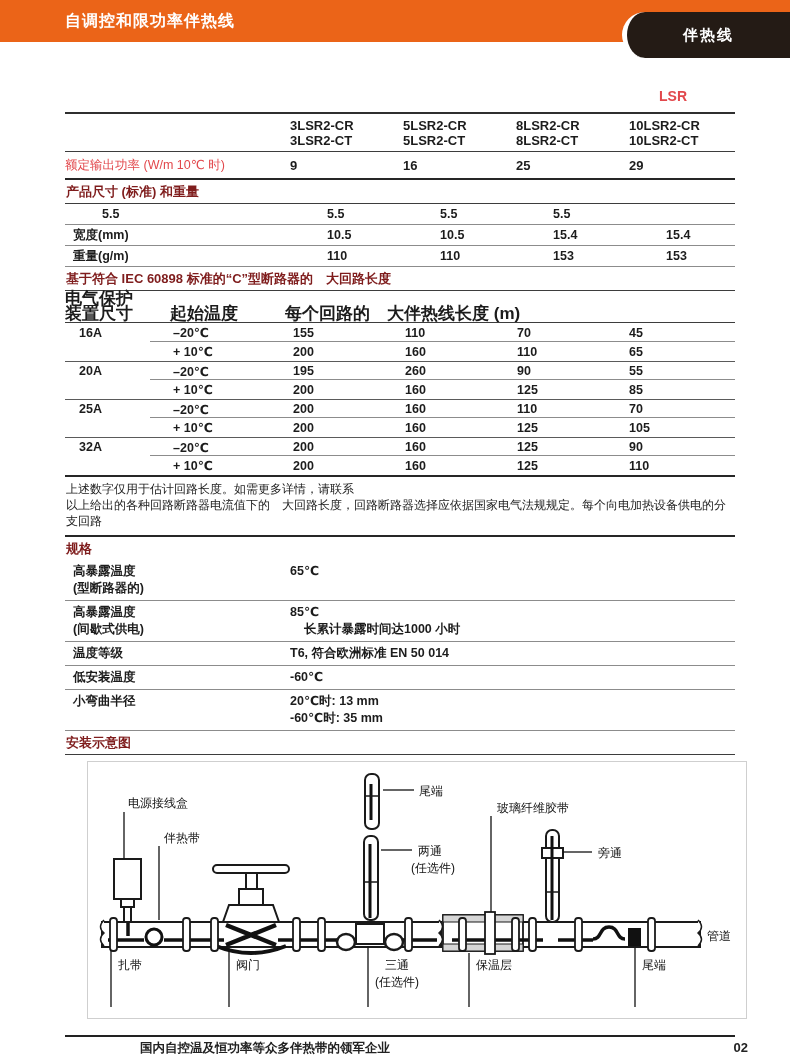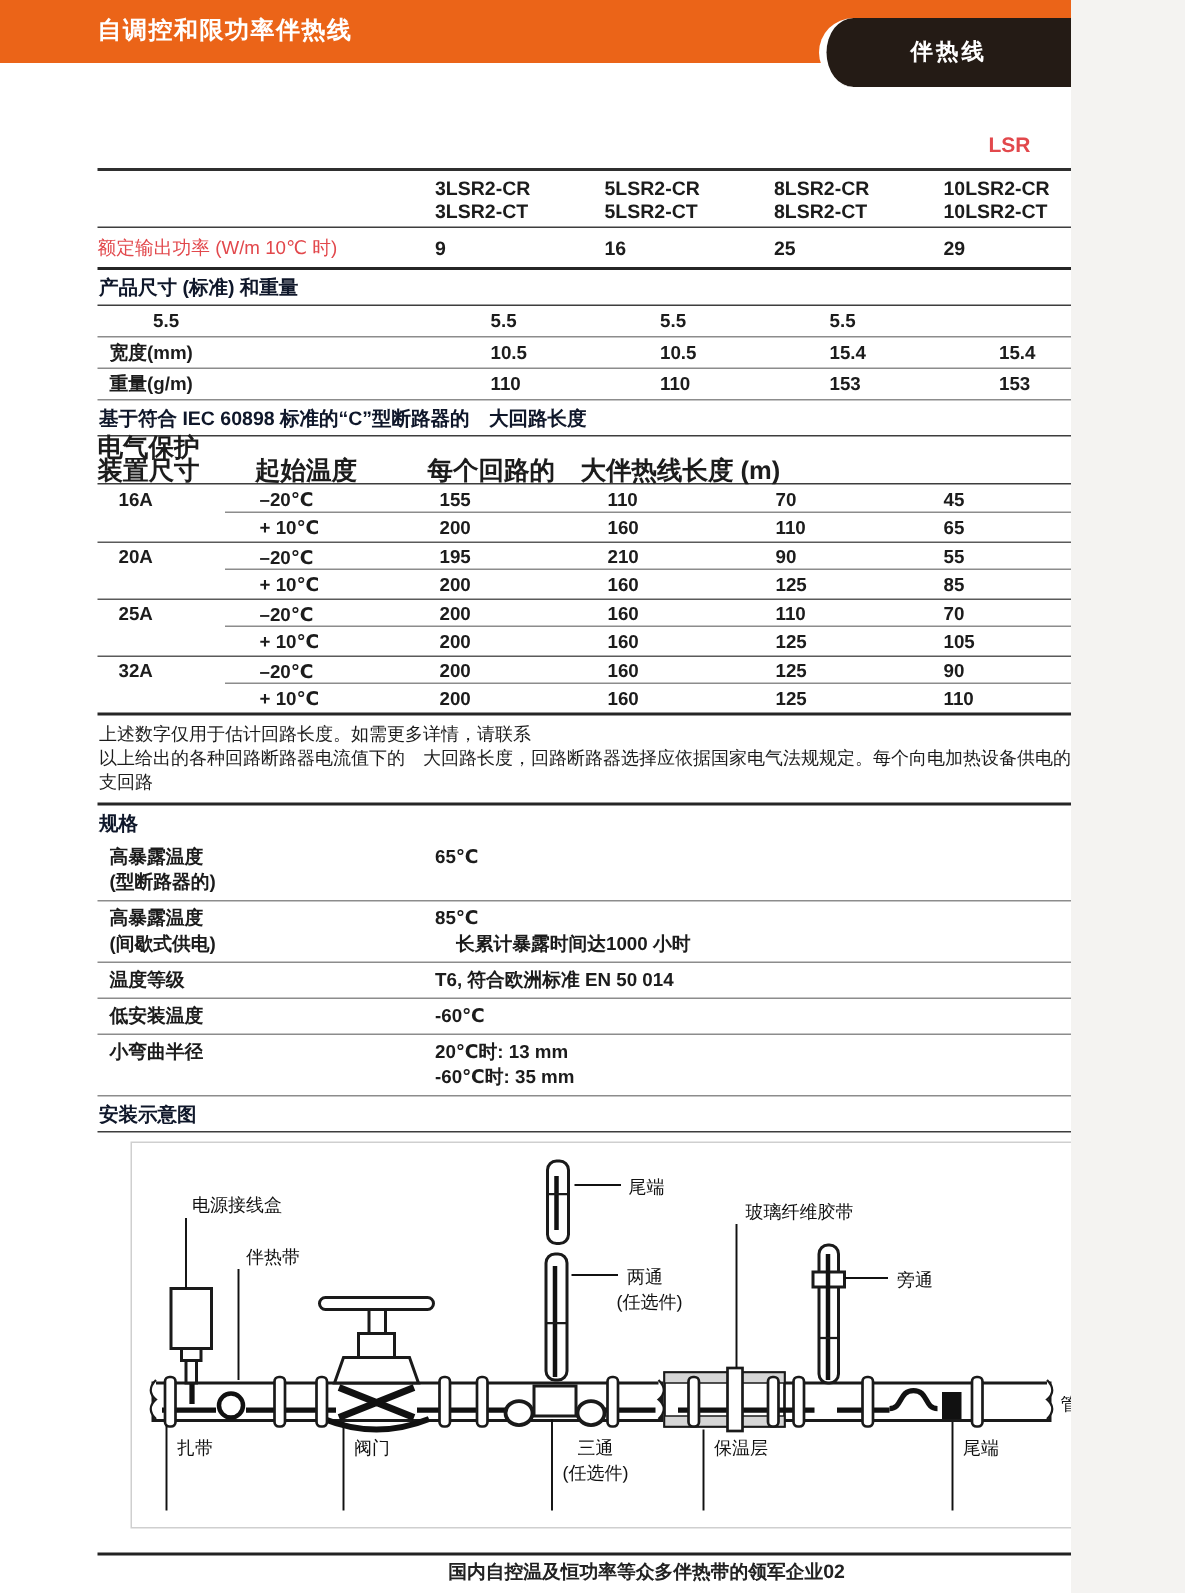--- a/index.html
+++ b/index.html
@@ -1,33 +1,33 @@
 <!DOCTYPE html>
 <html><head>
 <meta charset="utf-8">
 <style>
   * { margin:0; padding:0; box-sizing:border-box; }
   html,body { background:#f4f3f1; }
   .page {
-    position:relative; width:714px; height:1062px; background:#fff;
+    position:relative; width:790px; height:1062px; background:#fff;
     font-family:"Liberation Sans","DejaVu Sans",sans-serif; color:#1c1c1c; overflow:hidden;
   }
   
   .hdr { position:relative; height:46px; }
   .hdr-bar { position:absolute; left:0; top:0; width:100%; height:42px; background:#EB6418; }
   .hdr-title { position:absolute; left:65px; top:0; line-height:42px; color:#fff; font-size:16px; font-weight:bold; letter-spacing:1px; }
   .hdr-tab { position:absolute; right:0; top:12px; height:46px; width:168px; background:#241B15;
              border-radius:24px 0 0 24px; border-left:5px solid #fff; text-align:center; }
   .hdr-tab span { color:#fff; font-size:15px; font-weight:bold; line-height:46px; letter-spacing:2px; }
   
   .content { position:relative; margin:0 55px 0 65px; width:670px; }
   .lsr { margin-top:42px; text-align:right; padding-right:48px; color:#E2484C; font-weight:bold; font-size:14px; height:24px; }
   .rule-med   { border-top:2px solid #2f2f2f; }
   .rule-thin  { border-top:1.5px solid #3d3d3d; }
-  .sec-head { color:#0f172a; font-weight:bold; font-size:13px; padding:3px 0 2px 1px; }
+  .sec-head { color:#7f1d1d; font-weight:bold; font-size:13px; padding:3px 0 2px 1px; }
   
   .g5 { display:grid; grid-template-columns:225px 113px 113px 113px 106px; }
   .pt-head { padding:4px 0 3px 0; border-bottom:1.5px solid #3d3d3d; }
   .pt-head .cell div { font-size:13px; font-weight:bold; line-height:15px; }
   .row-power { align-items:center; height:28px; border-bottom:2.5px solid #262626; }
   .row-power .lab { color:#E2484C; font-weight:normal; font-size:12.5px; }
   .row-power .val { font-size:13px; font-weight:bold; }
   .dim-row { height:21px; align-items:center; border-bottom:1.5px solid #8c8c8c; }
   .dim-row:last-child { border-bottom:2.5px solid #262626; }
   .dim-row .lab { font-size:12.5px; font-weight:bold; padding-left:8px; }
@@ -50,21 +50,21 @@
   .sp-row { display:grid; grid-template-columns:225px 445px; border-bottom:1.5px solid #8c8c8c; padding:3px 0; }
   .sp-row:first-of-type { border-top:1.5px solid #3d3d3d; }
   .sp-row:last-of-type { border-bottom:2.5px solid #262626; }
   .sp-row .lab div, .sp-row .val div { font-size:12.5px; font-weight:bold; line-height:17px; }
   .sp-row .lab { padding-left:8px; }
   .ind { padding-left:14px; }
   
   .diag-head-rule { border-top:1.5px solid #3d3d3d; }
   .diag-box { margin:6px 0 0 22px; width:660px; height:258px; border:1px solid #cfcfcf; background:#fff; }
   .footer-rule { position:absolute; left:65px; top:1035px; width:670px; border-top:2.5px solid #222; }
-  .footer { position:absolute; left:65px; top:1040px; width:670px; display:flex; justify-content:center; }
+  .footer { position:absolute; left:78px; top:1040px; width:670px; display:flex; justify-content:space-between; }
   .footer .f-text { padding-left:62px; font-size:12.5px; font-weight:bold; color:#222; }
   .footer .f-page { font-size:13px; font-weight:bold; color:#222; }
   svg text { font-family:"Liberation Sans","DejaVu Sans",sans-serif; font-size:12px; fill:#111; font-weight:500; }
 </style>
 </head>
 <body>
 
 <div class="page">
 
   <div class="hdr">
@@ -154,21 +154,21 @@
       <div class="cell tmp">+ 10℃</div>
       <div class="cell num">200</div>
       <div class="cell num">160</div>
       <div class="cell num">110</div>
       <div class="cell num">65</div>
     </div>
     <div class="g6 ct-row fsep">
       <div class="cell amp">20A</div>
       <div class="cell tmp">–20℃</div>
       <div class="cell num">195</div>
-      <div class="cell num">210</div>
+      <div class="cell num">260</div>
       <div class="cell num">90</div>
       <div class="cell num">55</div>
     </div>
     <div class="g6 ct-row psep">
       <div class="cell amp"></div>
       <div class="cell tmp">+ 10℃</div>
       <div class="cell num">200</div>
       <div class="cell num">160</div>
       <div class="cell num">125</div>
       <div class="cell num">85</div>

